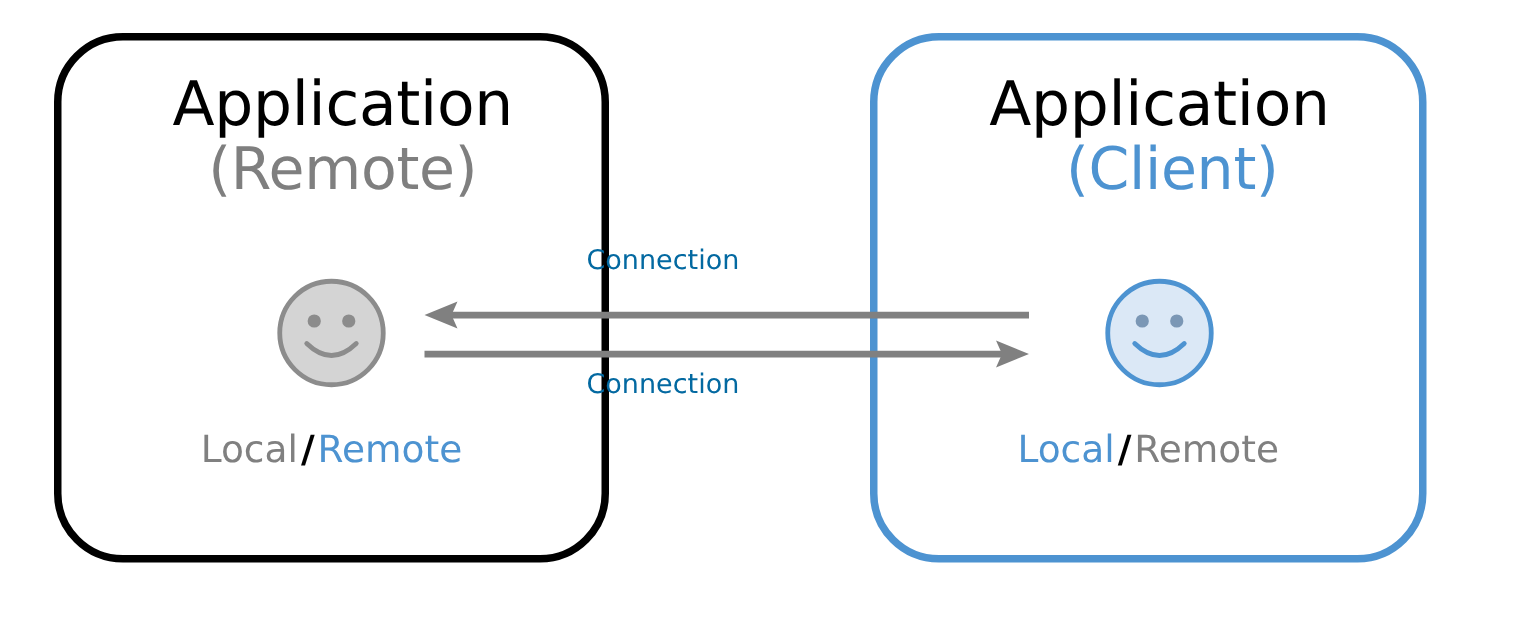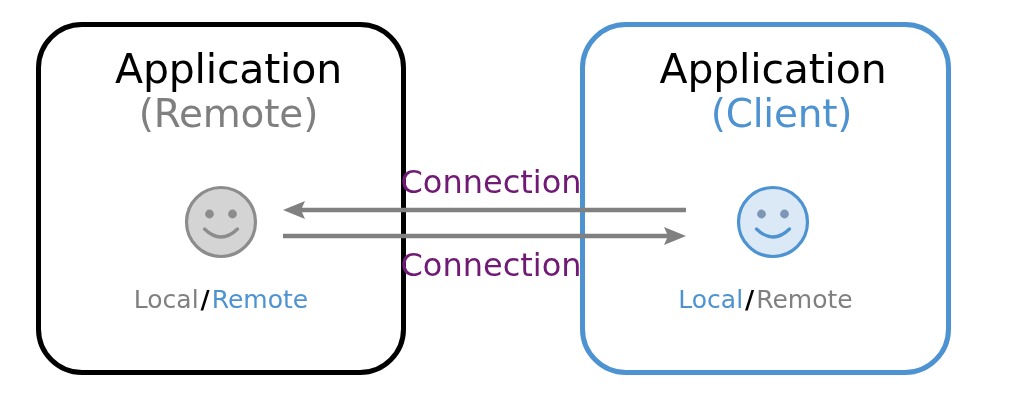--- a/index.html
+++ b/index.html
@@ -93,24 +93,23 @@
   
   #arrows {
     position: absolute;
     left: 0;
     top: 0;
     width: 1009px;
     height: 412px;
   }
   .conn-label {
     position: absolute;
-    font-size: 32px;
-    color: #701a75;
+    font-size: 18px;
+    color: #0369a1;
     white-space: nowrap;
-    text-align: center;
     width: 200px;
   }
   #conn-label-top    { left: 391px; top: 163px; }
   #conn-label-bottom { left: 391px; top: 246px; }
 </style>
 </head>
 <body>
 
 <div id="stage">
 

